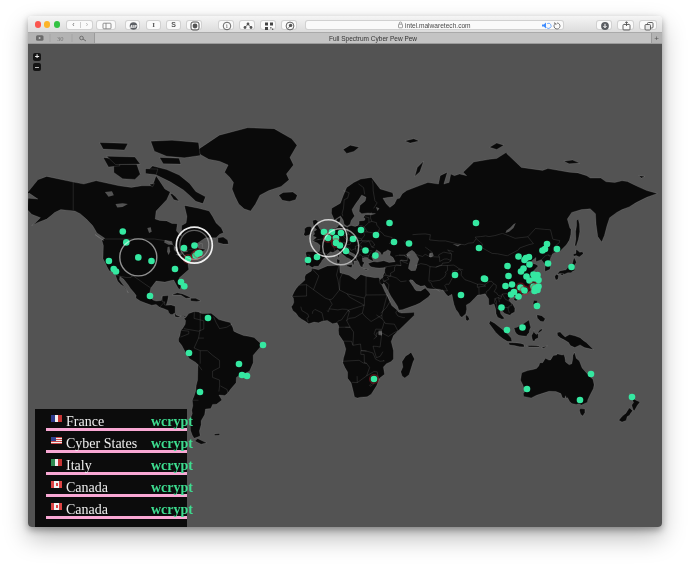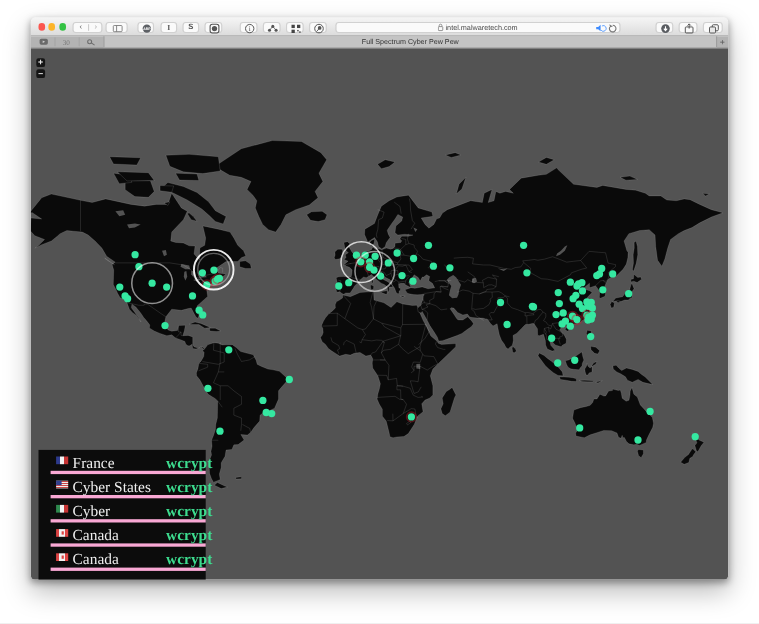--- a/index.html
+++ b/index.html
@@ -444,21 +444,21 @@
         </div>
     <div class="row">
           <span class="flag" style="background:repeating-linear-gradient(#c94747 0 1px,#eee 1px 2px);">
             <span style="position:absolute;left:0;top:0;width:5px;height:4px;background:#31418f;"></span>
           </span>
           <span class="rname">Cyber States</span>
           <span class="rnet">wcrypt</span>
         </div>
     <div class="row">
           <span class="flag" style="background:linear-gradient(90deg,#2f8a4f 33%,#f2f2f2 33%,#f2f2f2 66%,#c63434 66%);"></span>
-          <span class="rname">Cyber</span>
+          <span class="rname">Italy</span>
           <span class="rnet">wcrypt</span>
         </div>
     <div class="row">
           <span class="flag" style="background:linear-gradient(90deg,#d44 27%,#f2f2f2 27%,#f2f2f2 73%,#d44 73%);">
             <span style="position:absolute;left:4.5px;top:2px;width:2px;height:3px;background:#d44;"></span>
           </span>
           <span class="rname">Canada</span>
           <span class="rnet">wcrypt</span>
         </div>
     <div class="row">

